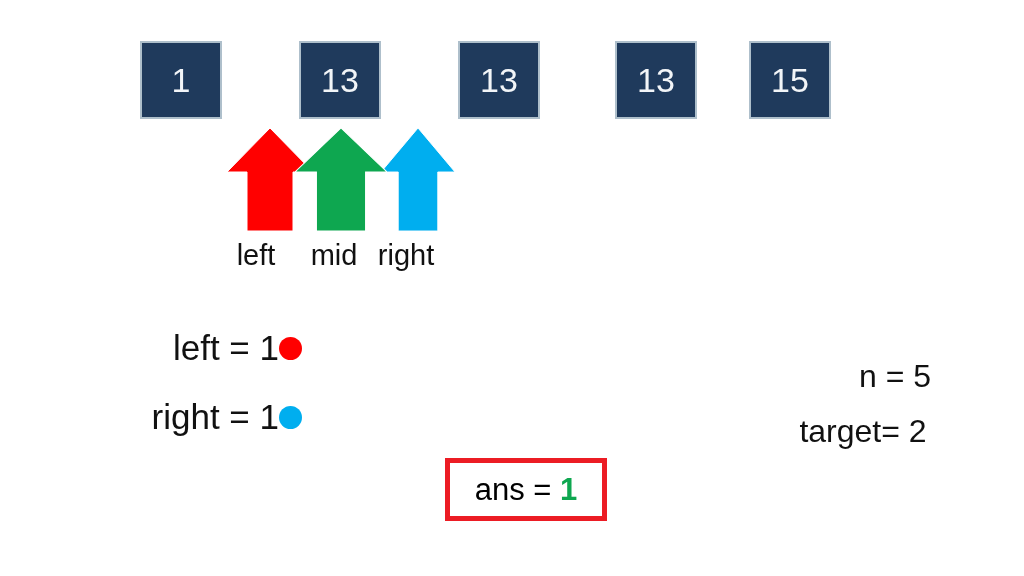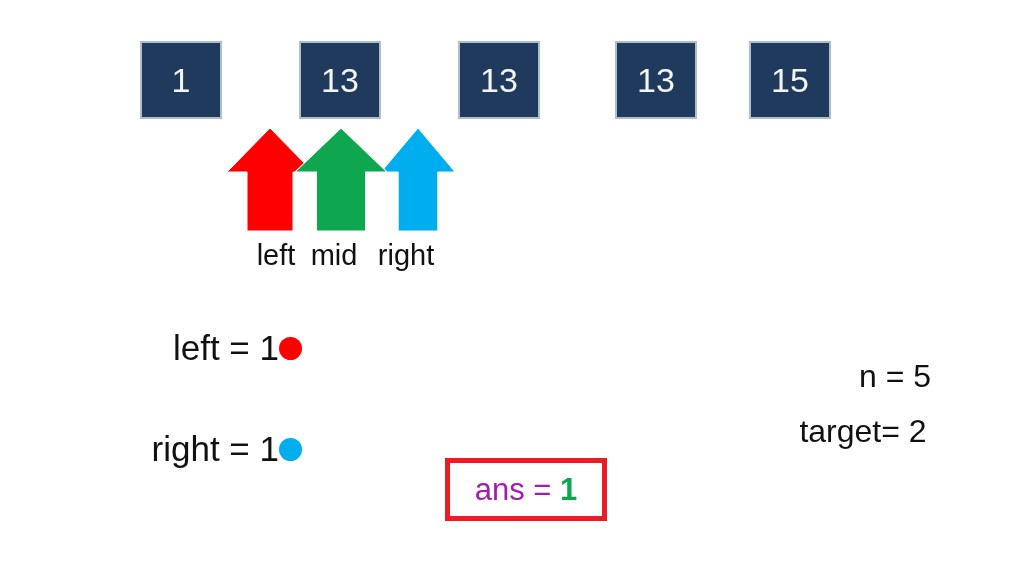--- a/index.html
+++ b/index.html
@@ -44,36 +44,36 @@
 
   
   .arrow-label {
     position: absolute;
     top: 239px;
     transform: translateX(-50%);
     font-size: 29px;
     color: #111111;
     white-space: nowrap;
   }
-  .arrow-label-left  { left: 276px; }
+  .arrow-label-left  { left: 256px; }
   .arrow-label-mid   { left: 334px; }
   .arrow-label-right { left: 406px; }
 
   
   .readout {
     position: absolute;
     left: 60px;
     width: 242px;
     height: 44px;
     display: flex;
     align-items: center;
     justify-content: flex-end;
   }
   .readout-0 { top: 326px; }
-  .readout-1 { top: 395px; margin-top: 32px; }
+  .readout-1 { top: 395px; }
   .readout-2 { top: 469px; }
   .readout-text {
     font-size: 35px;
     color: #111111;
     white-space: nowrap;
   }
   .dot-svg { flex: 0 0 auto; display: block; }
 
   
   .ans-box {
@@ -84,21 +84,21 @@
     height: 63px;
     border: 5px solid #ec1c24;
     box-sizing: border-box;
     background: #ffffff;
     display: flex;
     align-items: center;
     justify-content: center;
     font-size: 31px;
     white-space: pre;
   }
-  .ans-prefix { color: #a21caf; }
+  .ans-prefix { color: #000000; }
   .ans-value  { color: #0ea750; font-weight: bold; }
 
   
   .param {
     position: absolute;
     transform: translateX(-50%);
     font-size: 32px;
     color: #111111;
     white-space: nowrap;
     text-align: center;

